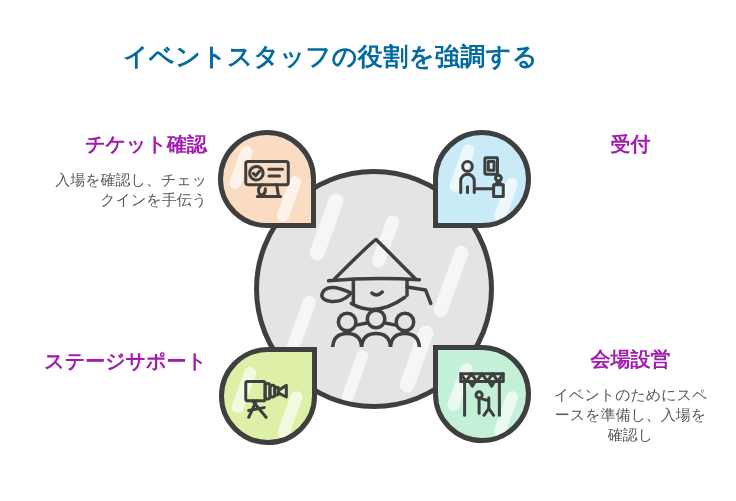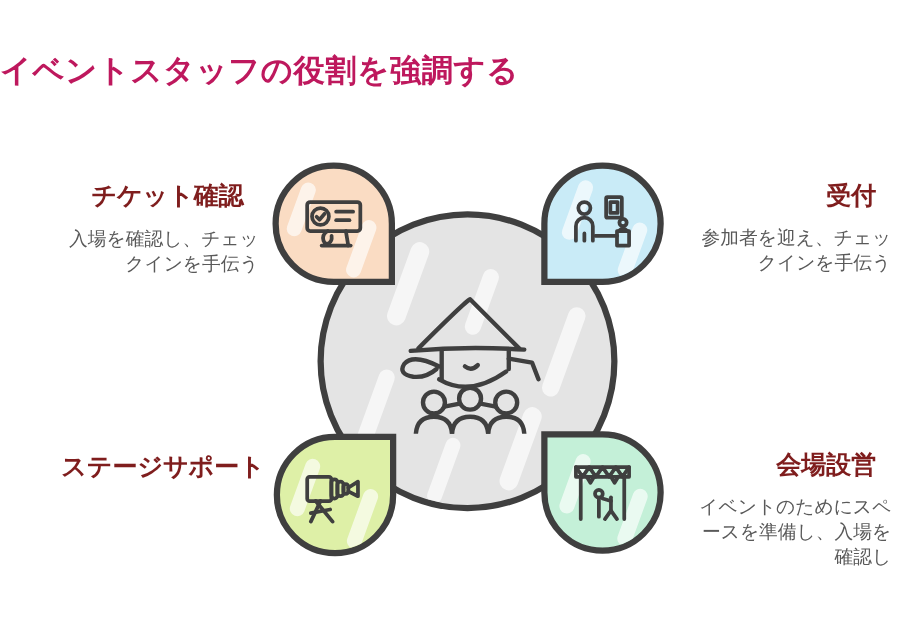--- a/index.html
+++ b/index.html
@@ -1,44 +1,44 @@
 <!DOCTYPE html>
 <html><head>
 <meta charset="utf-8">
 <style>
   html,body{margin:0;padding:0;background:#fff;}
   body{font-family:"Liberation Sans","DejaVu Sans",sans-serif;}
   .canvas{position:relative;width:736px;height:501px;background:#ffffff;overflow:hidden;}
 
-  .title{position:absolute;left:0;top:40px;width:661px;
-         font-size:25px;font-weight:bold;color:#be185d;letter-spacing:.5px;margin:0;}
+  .title{position:absolute;left:0;top:40px;width:661px;text-align:center;
+         font-size:25px;font-weight:bold;color:#0369a1;letter-spacing:.5px;margin:0;}
 
   
   .center-circle{position:absolute;left:254px;top:169px;width:240px;height:240px;
     background:#e4e4e4;border:5px solid #3f3f3f;border-radius:50%;box-sizing:border-box;
     z-index:1;overflow:hidden;display:flex;align-items:center;justify-content:center;}
 
   
   .pod{position:absolute;width:98px;height:98px;border:5px solid #3f3f3f;box-sizing:border-box;
     z-index:2;overflow:hidden;display:flex;align-items:center;justify-content:center;}
   .pod-tl{left:218px;top:130px;background:#fadcc3;border-radius:50% 50% 0 50%;}
   .pod-tr{left:433px;top:130px;background:#c9ebf7;border-radius:50% 50% 50% 0;}
   .pod-bl{left:219px;top:347px;background:#def0a7;border-radius:50% 0 50% 50%;}
   .pod-br{left:433px;top:345px;background:#c4f0d8;border-radius:0 50% 50% 50%;}
 
   
   .streak{position:absolute;background:rgba(255,255,255,.65);border-radius:8px;
           transform:rotate(20deg);pointer-events:none;}
 
   
   .tblock{position:absolute;}
-  .tblock h3{margin:12px;font-size:20px;font-weight:bold;color:#7f1d1d;white-space:nowrap;}
+  .tblock h3{margin:0;font-size:20px;font-weight:bold;color:#a21caf;white-space:nowrap;}
   .tblock p{margin:12px 0 0 0;font-size:15px;line-height:20px;color:#595959;}
   .t-right{text-align:right;}
-  .t-left{text-align:right;font-family:Liberation Mono, monospace;}
+  .t-left{text-align:center;}
   .tb-tl{right:529px;top:131px;width:165px;}
   .tb-tr{left:548px;top:131px;width:165px;}
   .tb-bl{right:529px;top:348px;width:170px;font-family:Liberation Mono, monospace;}
   .tb-br{left:548px;top:346px;width:165px;}
 
   svg.icn{display:block;}
   svg.icn *{vector-effect:non-scaling-stroke;}
 </style>
 </head>
 <body>
@@ -138,21 +138,20 @@
     </svg>
   </div>
 
   <div class="tblock t-right tb-tl">
     <h3>チケット確認</h3>
     <p>入場を確認し、チェックインを手伝う</p>
   </div>
 
   <div class="tblock t-left tb-tr">
     <h3>受付</h3>
-    <p>参加者を迎え、チェックインを手伝う</p>
   </div>
 
   <div class="tblock t-right tb-bl">
     <h3>ステージサポート</h3>
   </div>
 
   <div class="tblock t-left tb-br">
     <h3>会場設営</h3>
     <p>イベントのためにスペースを準備し、入場を確認し</p>
   </div>

